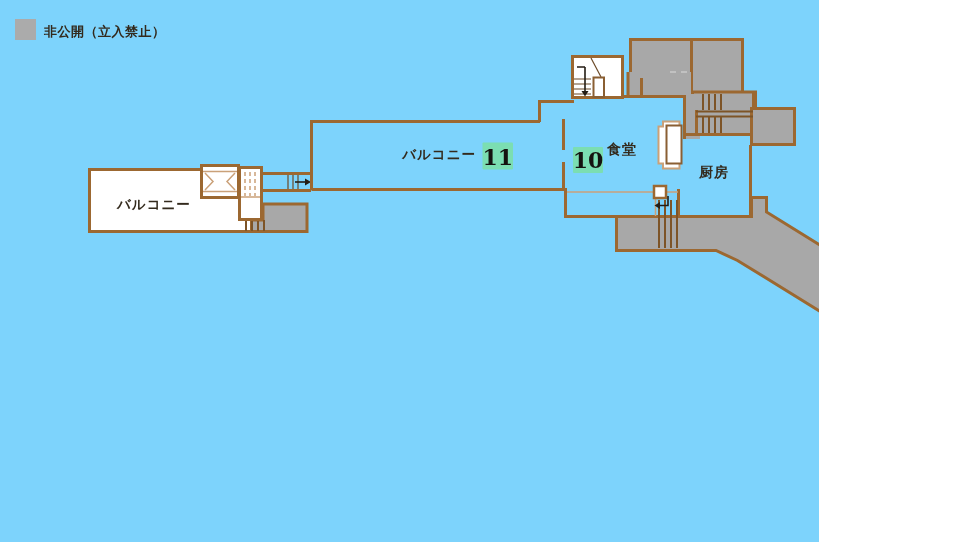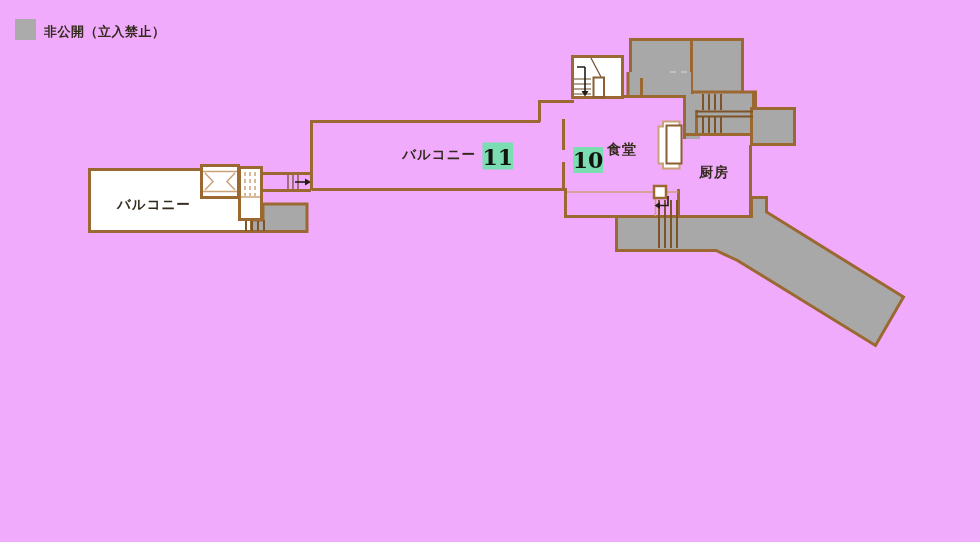--- a/index.html
+++ b/index.html
@@ -1,17 +1,17 @@
 <!DOCTYPE html>
 <html><head>
 <meta charset="utf-8">
 <style>
   html,body{margin:0;padding:0;background:#ffffff;}
   .stage{
-    position:relative;width:980px;height:542px;background:#f0abfc;overflow:hidden;
+    position:relative;width:819px;height:542px;background:#7dd3fc;overflow:hidden;
     font-family:"Liberation Sans", sans-serif;
   }
   svg{display:block;}
   text{fill:#332a1d;}
   .jp-label{font-weight:bold;font-size:13.5px;letter-spacing:1px;}
   .jp-label-sm{font-weight:bold;font-size:14px;letter-spacing:1px;}
   .legend-label{font-weight:bold;font-size:13px;letter-spacing:0.5px;}
   .badge-num{font-family:"DejaVu Serif", serif;font-weight:bold;font-size:22px;fill:#151310;}
   .wall{stroke:#9c6831;stroke-width:3;fill:none;}
   .wallfill{stroke:#9c6831;stroke-width:3;}

